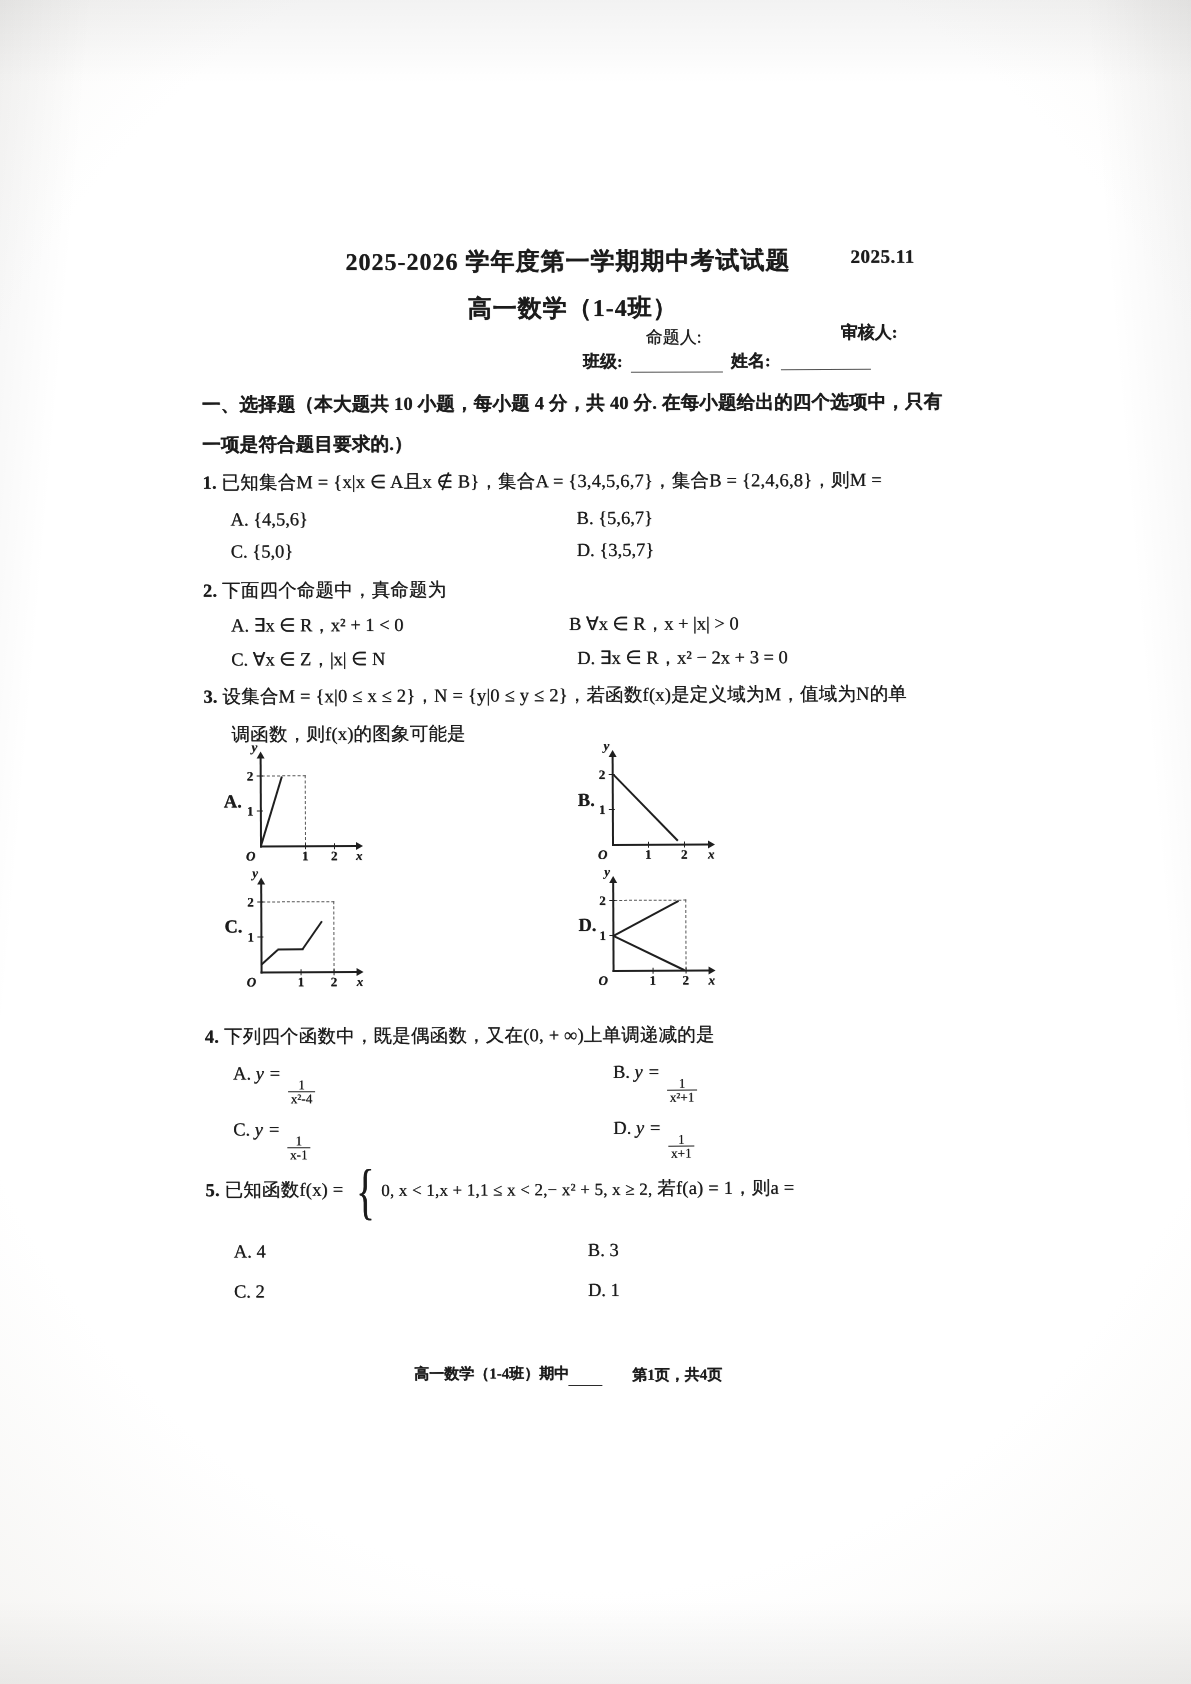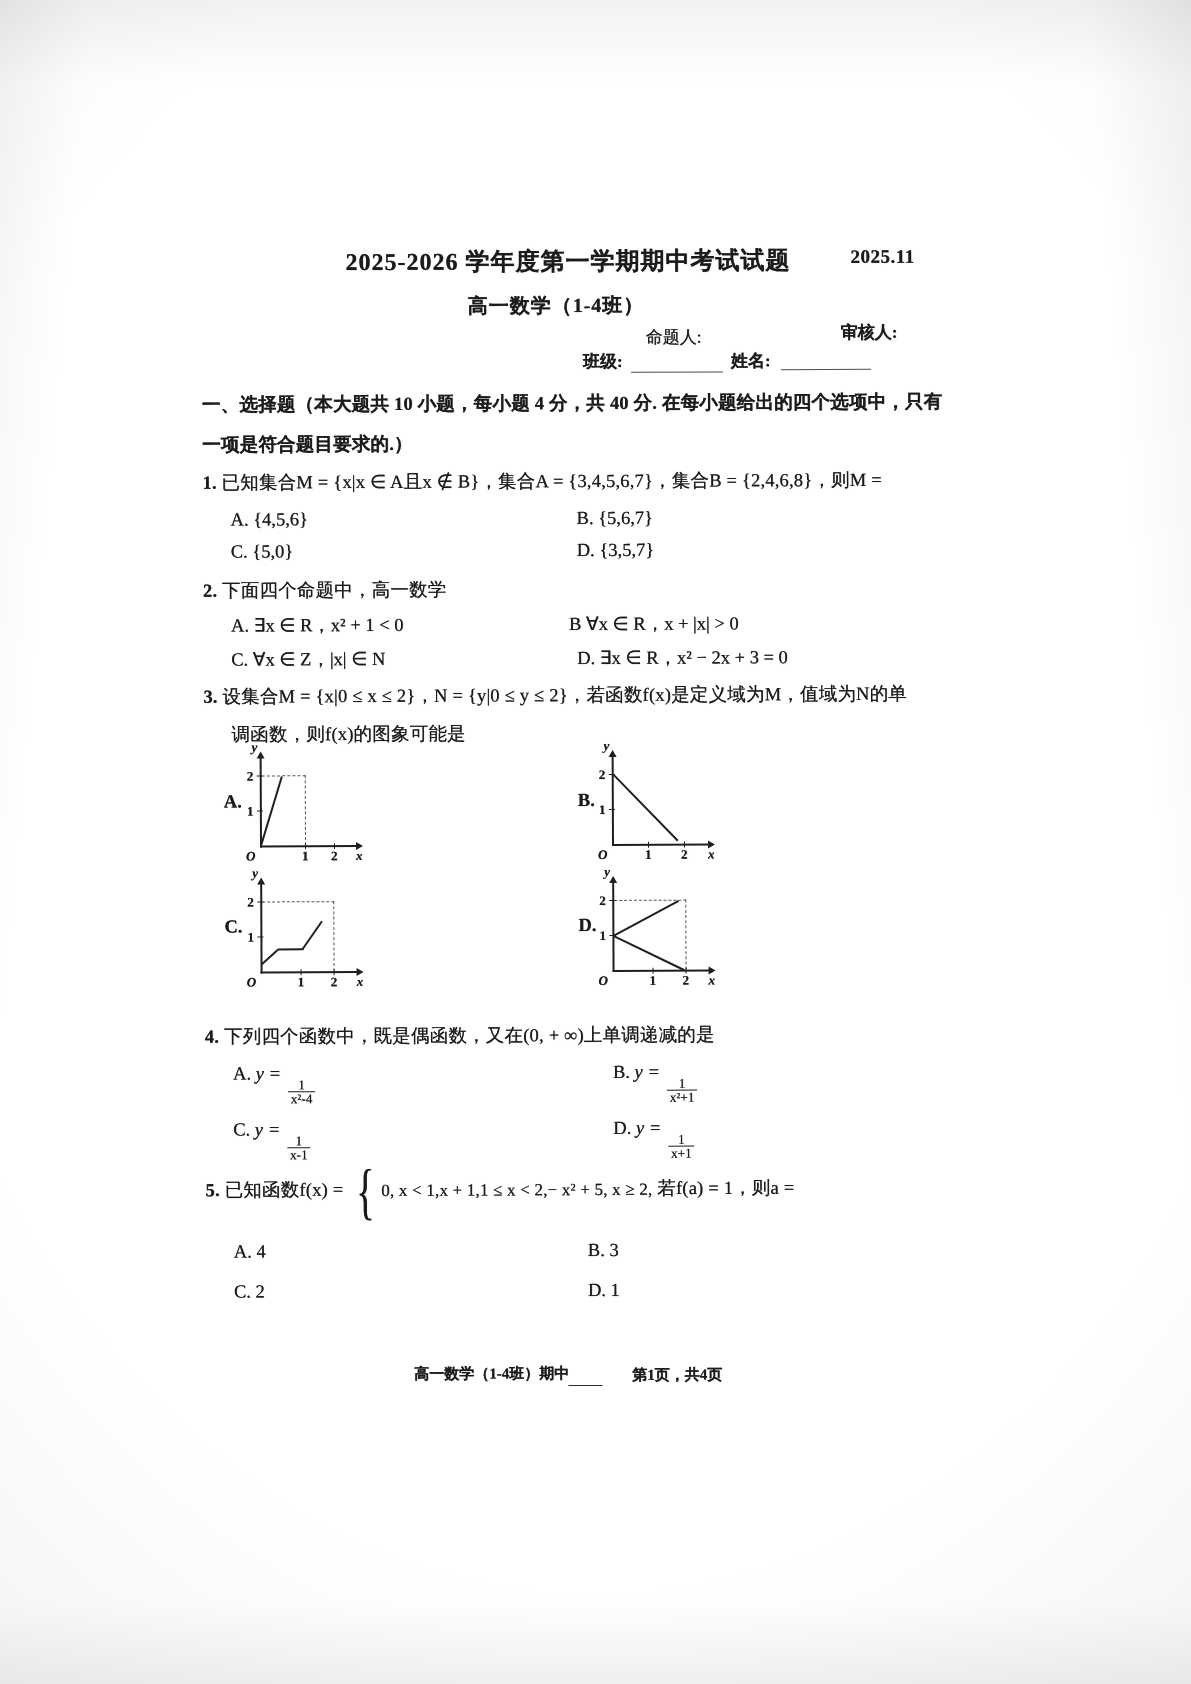--- a/index.html
+++ b/index.html
@@ -45,21 +45,21 @@
     font-size:24px; font-weight:bold; letter-spacing:1px;
     white-space:nowrap;
   }
   .hdr-date{
     position:absolute; left:853px; top:247px;
     font-size:19px; font-weight:bold; letter-spacing:0.5px;
     white-space:nowrap;
   }
   .hdr-sub{
     position:absolute; left:470px; top:292px;
-    font-size:20px; font-weight:bold; letter-spacing:1px;
+    font-size:24px; font-weight:bold; letter-spacing:1px;
     white-space:nowrap;
   }
   .hdr-setter{
     position:absolute; left:648px; top:326px;
     font-size:17px; font-weight:normal; white-space:nowrap;text-align:right;
   }
   .hdr-checker{
     position:absolute; left:795px; top:322px;
     font-size:17px; font-weight:bold; white-space:nowrap;margin-left:48px;
   }
@@ -194,21 +194,21 @@
     <span>C.</span>
     <span>{5,0}</span>
   </div>
   <div class="opt" style="left:578px; top:540px;">
     <span>D.</span>
     <span>{3,5,7}</span>
   </div>
 
   <div class="line" style="left:204px; top:576px;">
     <span class="qnum">2.</span>
-    <span>下面四个命题中，高一数学</span>
+    <span>下面四个命题中，真命题为</span>
   </div>
   <div class="opt" style="left:232px; top:611px;">
     <span>A.</span>
     <span>∃x ∈ R，x² + 1 &lt; 0</span>
   </div>
   <div class="opt" style="left:570px; top:611px;">
     <span>B</span>
     <span>∀x ∈ R，x + |x| &gt; 0</span>
   </div>
   <div class="opt" style="left:232px; top:645px;">

